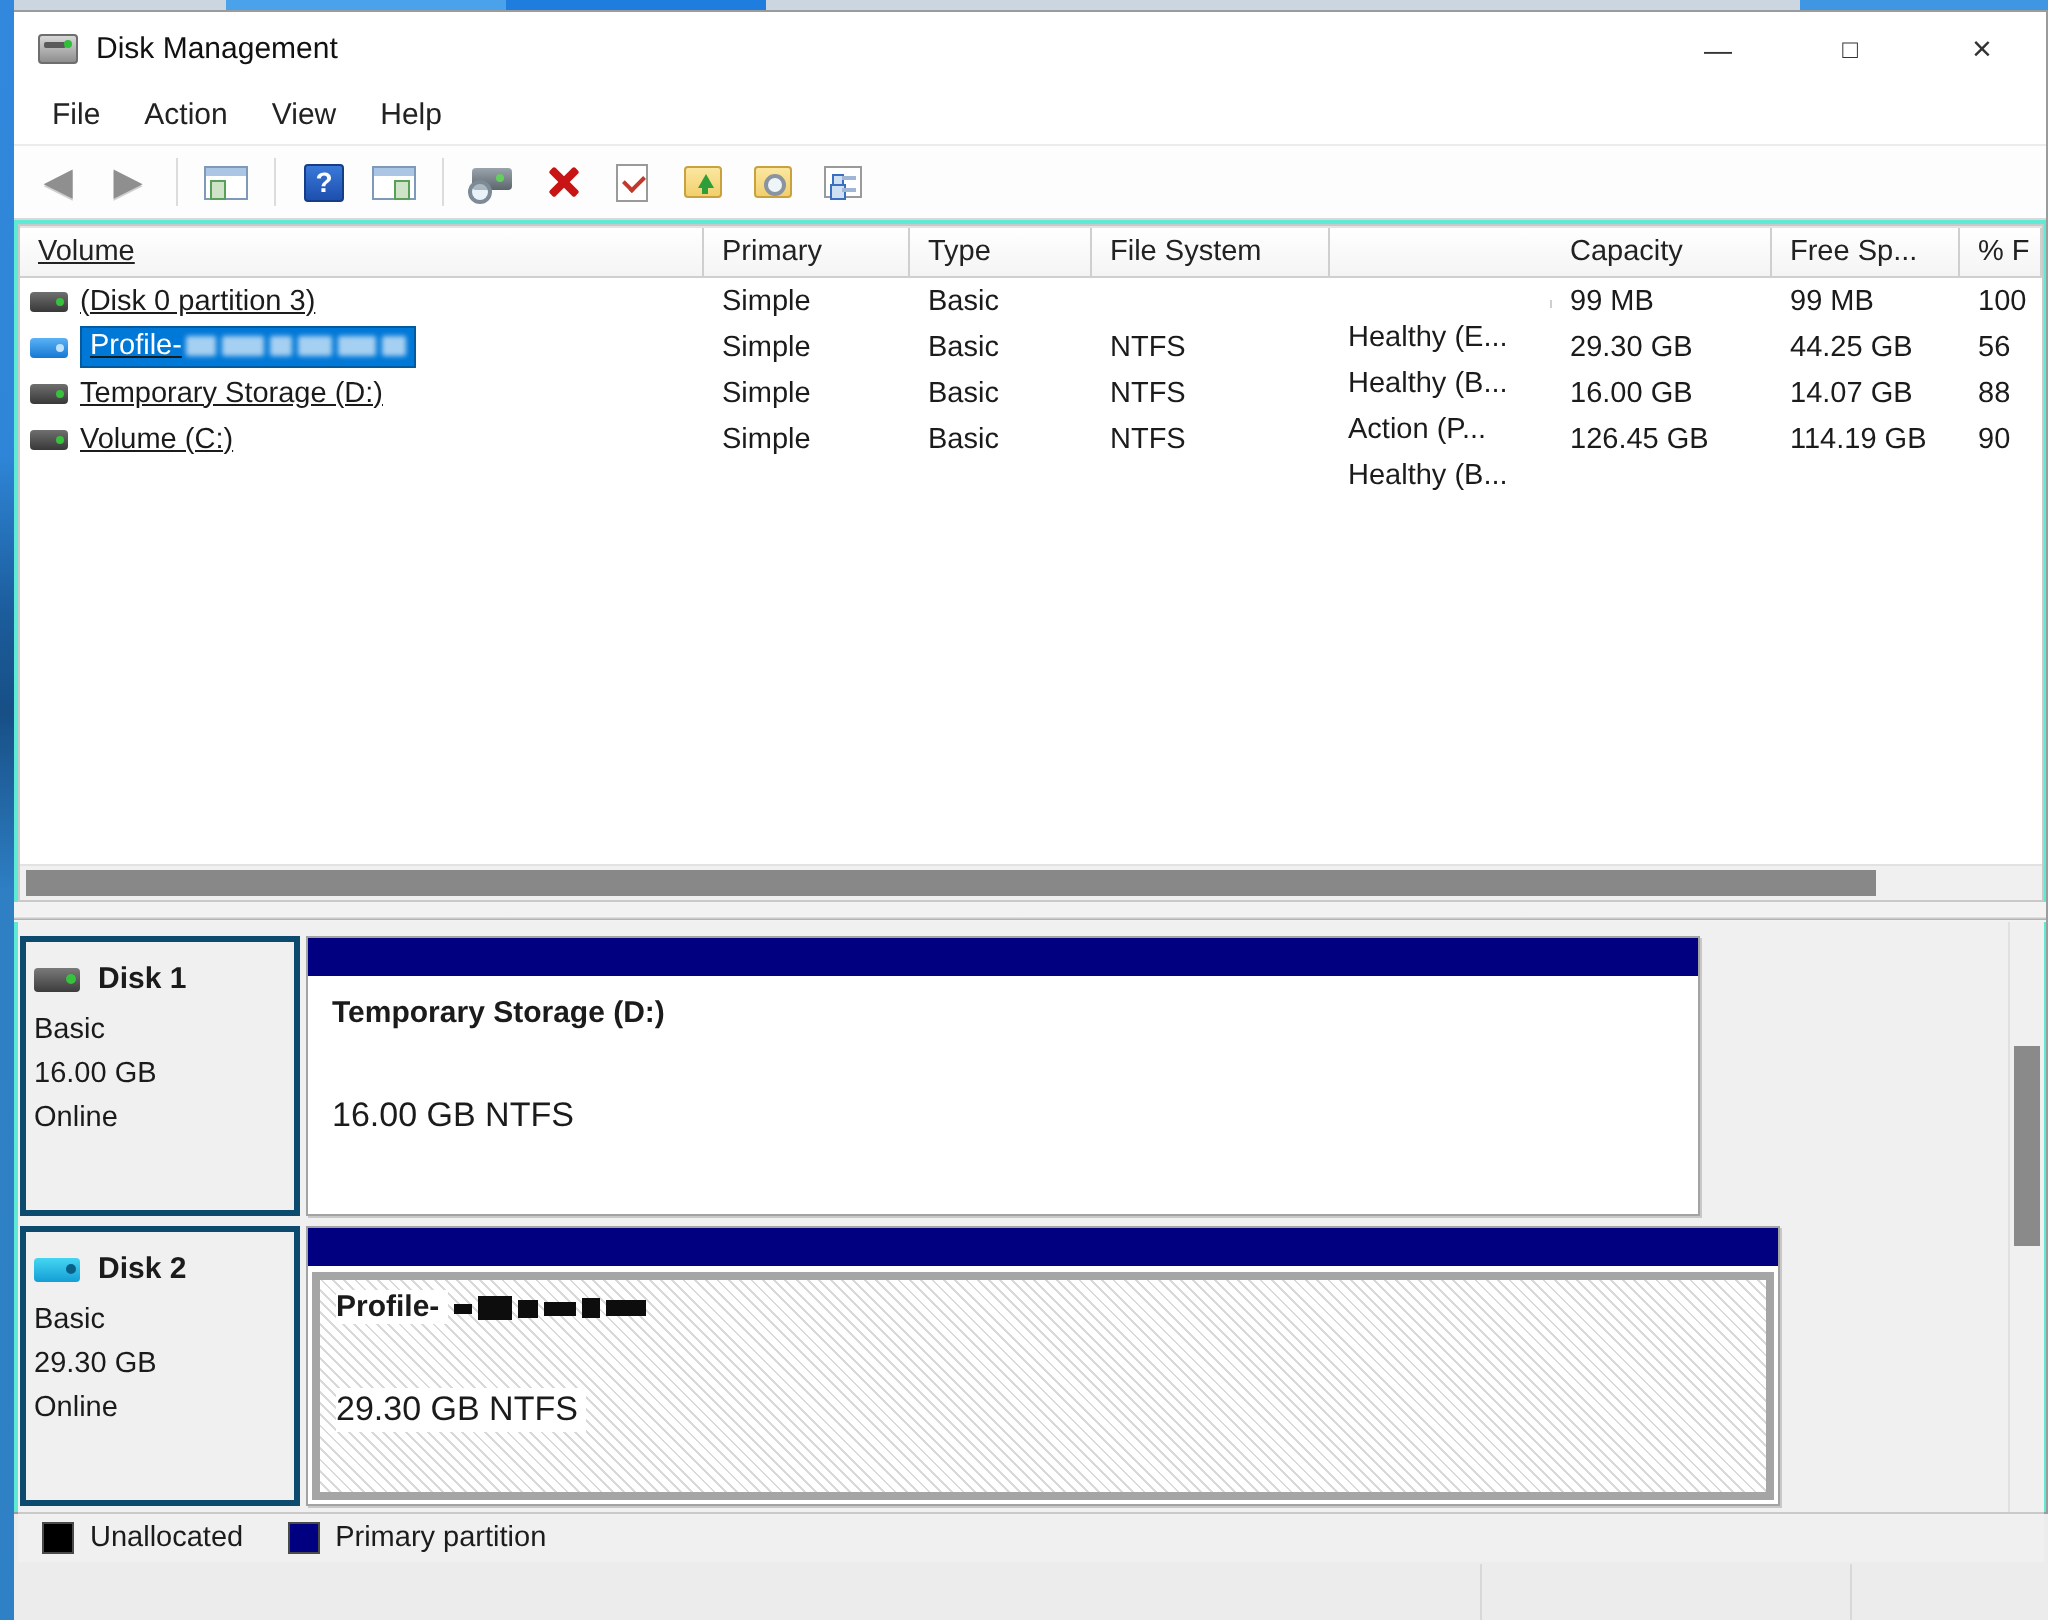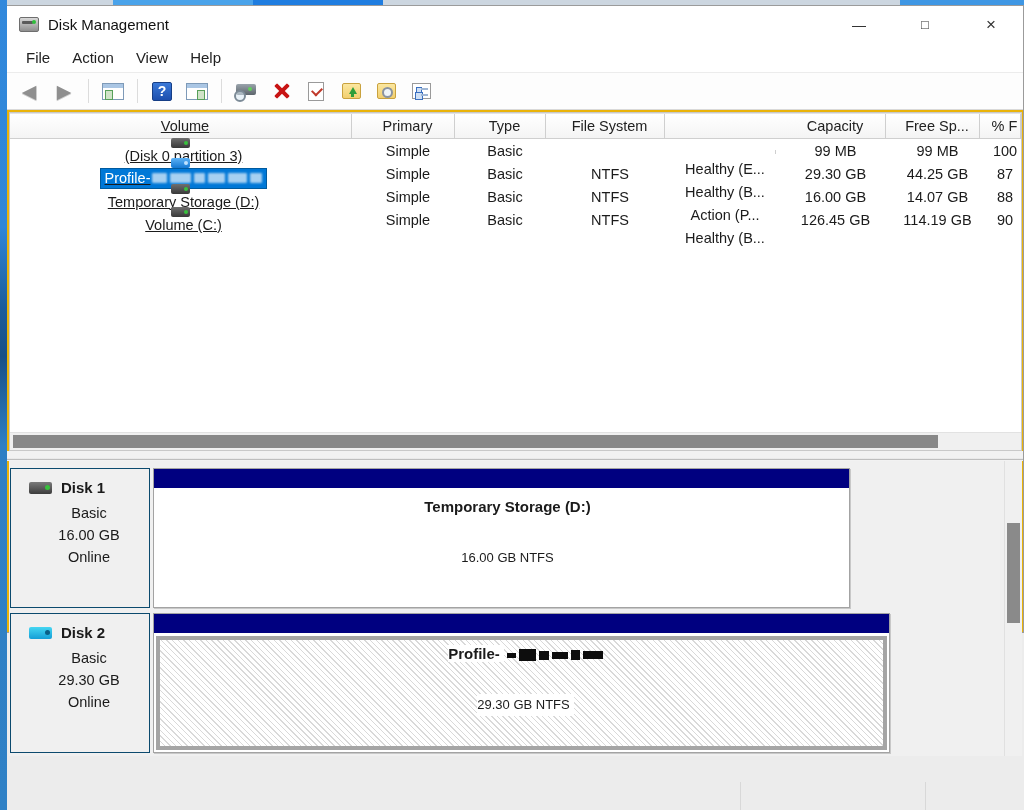--- a/index.html
+++ b/index.html
@@ -16,22 +16,22 @@
   .backdrop-top .seg1 { position:absolute; left:113px; top:0; width:140px; height:5px; background:#4aa3ea; }
   .backdrop-top .seg2 { position:absolute; left:253px; top:0; width:130px; height:5px; background:#1f7de0; }
   .backdrop-top .seg3 { position:absolute; left:900px; top:0; width:124px; height:5px; background:#3f97e4; }
   .backdrop-left { position:absolute; left:0; top:0; width:7px; height:810px;
     background:linear-gradient(#3188dc 0%, #2f86d8 28%, #1b5c9b 38%, #174f86 44%, #2e7fc4 55%, #2f81c6 100%); }
   .backdrop-bottom { position:absolute; left:7px; top:782px; width:1017px; height:28px; background:#ececec; }
   .backdrop-bottom .vline1 { position:absolute; left:733px; top:0; width:1px; height:28px; background:#d8d8d8; }
   .backdrop-bottom .vline2 { position:absolute; left:918px; top:0; width:1px; height:28px; background:#d8d8d8; }
 
   
-  .window { position:absolute; left:7px; top:5px; width:1017px; height:628px;
-    background:#eab308; border:1px solid #9b9b9b; border-left:none;text-align:center; }
+  .window { position:absolute; left:7px; top:5px; width:1017px; height:752px;
+    background:#5eead4; border:1px solid #9b9b9b; border-left:none; }
 
   
   .titlebar { position:absolute; left:0; top:0; width:100%; height:37px; background:#ffffff; display:flex; align-items:center; }
   .app-icon { width:20px; height:15px; margin-left:12px; position:relative;
     background:linear-gradient(#d8d8d8,#8e8e8e); border:1px solid #6e6e6e; border-radius:2px; }
   .app-icon::before { content:""; position:absolute; left:2px; top:3px; width:11px; height:3px; background:#5a5a5a; border-radius:1px; }
   .app-icon::after { content:""; position:absolute; right:2px; top:2px; width:4px; height:4px; border-radius:50%; background:#2fbf3a; }
   .title-text { margin-left:9px; font-size:15px; color:#111; }
   .win-btn { position:absolute; top:0; width:44px; height:37px; display:flex; align-items:center; justify-content:center;
     font-size:15px; color:#333; cursor:default; }
@@ -75,21 +75,21 @@
 
   
   .list-pane { position:absolute; left:2px; top:106px; width:1013px; height:339px; background:#fff; border:1px solid #c9c9c9; }
   .list-header { display:flex; height:26px; background:linear-gradient(#ffffff,#f4f4f4); border-bottom:1px solid #cfcfcf; border-top:1px solid #e4e4e4; }
   .hcell { font-size:14.5px; color:#222; padding:4px 0 0 9px; border-right:1px solid #cfcfcf; overflow:hidden; white-space:nowrap; }
   .list-body .row { display:flex; height:23px; align-items:center; font-size:14.5px; color:#1b1b1b; white-space:nowrap; }
   .cell { overflow:hidden; white-space:nowrap; padding-left:9px; }
   .c-volume { width:342px;text-decoration:underline; } .c-layout { width:103px; } .c-type { width:91px; }
   .c-fs { width:119px; } .c-status { width:111px;margin-top:36px; } .c-cap { width:110px; }
   .c-free { width:94px; } .c-pct { flex:1; }
-  .vol-cell { display:flex; align-items:center; padding-left:5px;flex-direction:column; }
+  .vol-cell { display:flex; align-items:center; padding-left:5px; }
   .vol-icon { width:19px; height:10px; min-width:19px; border-radius:2px; background:linear-gradient(#6f6f6f,#383838); position:relative; margin-right:6px; }
   .vol-icon::after { content:""; position:absolute; right:2px; top:3px; width:4px; height:4px; border-radius:50%; background:#38c13d; }
   .vol-icon.blue { background:linear-gradient(#5cb2f6,#1478d2); }
   .vol-icon.blue::after { background:#bfe2ff; }
   .sel-label { display:inline-flex; align-items:center; background:#0078d7; border:1px solid #005a9e; color:#fff; padding:1px 4px 2px 4px; }
   .blur-redact { display:inline-flex; gap:3px; margin-left:2px; filter:blur(1.3px); }
   .blur-redact i { display:inline-block; height:10px; background:rgba(255,255,255,.65); border-radius:1px; }
 
   
   .hscroll { position:absolute; left:0; bottom:0; width:100%; height:18px; background:#f0f0f0; border-top:1px solid #e2e2e2; }
@@ -97,36 +97,36 @@
 
   
   .splitter { position:absolute; left:0; top:445px; width:100%; height:10px; background:#f2f2f2; }
   .splitter::after { content:""; position:absolute; left:0; top:7px; width:100%; height:2px; background:linear-gradient(#ffffff,#a8a8a8); }
 
   
   .disk-pane { position:absolute; left:2px; top:455px; width:1013px; height:295px; background:#f0f0f0; }
   .disk-strip { position:absolute; left:1px; height:140px; }
   .disk-strip.d1 { top:7px; } .disk-strip.d2 { top:152px; }
   .disk-label { position:absolute; left:0; top:0; width:140px; height:140px; background:#f0f0f0;
-    border:1px solid #0c4a6e; padding:10px 0 0 18px; }
+    border:3px solid #0c4a6e; padding:10px 0 0 4px; }
   .disk-label .dl-title { display:flex; align-items:center; gap:9px; font-weight:bold; font-size:15px; margin-bottom:6px; }
   .disk-icon { width:23px; height:12px; border-radius:2px; background:linear-gradient(#7a7a7a,#3c3c3c); position:relative; }
   .disk-icon::after { content:""; position:absolute; right:2px; top:3px; width:5px; height:5px; border-radius:50%; background:#38c13d; }
   .disk-icon.cyan { background:linear-gradient(#45d6f2,#149ed6); }
   .disk-icon.cyan::after { background:#0a5f86; }
   .dl-line { font-size:14.5px; line-height:22px; color:#1b1b1b; }
   .partition { position:absolute; top:0; height:140px; background:#fff; border:1px solid #a3a3a3;
     box-shadow:1px 1px 0 #c8c8c8; left:143px; }
   .partition.p1 { width:697px; } .partition.p2 { width:737px; }
   .part-bar { height:20px; background:#000080; border-bottom:1px solid #fff; }
   .part-body { position:relative; height:118px; padding:9px 0 0 12px; background:#fff; }
   .part-body.selected { margin:2px; height:114px; border:4px solid #a5a5a5; padding:5px 0 0 8px;
     background-image:repeating-linear-gradient(45deg,#ffffff 0px,#ffffff 3px,#d9d9d9 3px,#d9d9d9 4px); }
   .pt-title { font-weight:bold; font-size:15px; margin-bottom:6px; }
-  .pt-line { font-size:13px; line-height:22px;margin-top:32px; }
+  .pt-line { font-size:17px; line-height:22px;margin-top:32px; }
   .chip { display:inline-block; background:#fff; padding:0 4px 0 0; }
   .black-redact { display:inline-flex; align-items:center; gap:3px; margin-left:3px; vertical-align:middle; }
   .black-redact i { display:inline-block; background:#0d0d0d; }
 
   
   .vscroll { position:absolute; right:0px; top:0; width:18px; height:295px; background:#f0f0f0; border-left:1px solid #e0e0e0; }
   .vscroll .thumb { position:absolute; left:2px; top:62px; width:13px; height:100px; background:#8a8a8a; }
 
   
   .legend { position:absolute; left:2px; top:750px; width:1013px; height:25px; background:#f0f0f0;
@@ -248,21 +248,21 @@
                 <i style="width:12px"></i>
               </span>
           </span>
         </div>
         <div class="cell c-layout">Simple</div>
         <div class="cell c-type">Basic</div>
         <div class="cell c-fs">NTFS</div>
         <div class="cell c-status">Healthy (B...</div>
         <div class="cell c-cap">29.30 GB</div>
         <div class="cell c-free">44.25 GB</div>
-        <div class="cell c-pct">87</div>
+        <div class="cell c-pct">56</div>
       </div>
 
       <div class="row">
         <div class="cell c-volume vol-cell">
           <span class="vol-icon"></span>
           <span>Temporary Storage (D:)</span>
         </div>
         <div class="cell c-layout">Simple</div>
         <div class="cell c-type">Basic</div>
         <div class="cell c-fs">NTFS</div>
@@ -340,14 +340,20 @@
           <div class="pt-line"><span class="chip">29.30 GB NTFS</span></div>
         </div>
       </div>
     </div>
 
     <div class="vscroll">
       <div class="thumb"></div>
     </div>
   </div>
 
+  <div class="legend">
+    <span class="swatch unalloc"></span>
+    <span class="legend-label">Unallocated</span>
+    <span class="swatch primary"></span>
+    <span class="legend-label">Primary partition</span>
+  </div>
 
 </div>
 
 </body></html>

